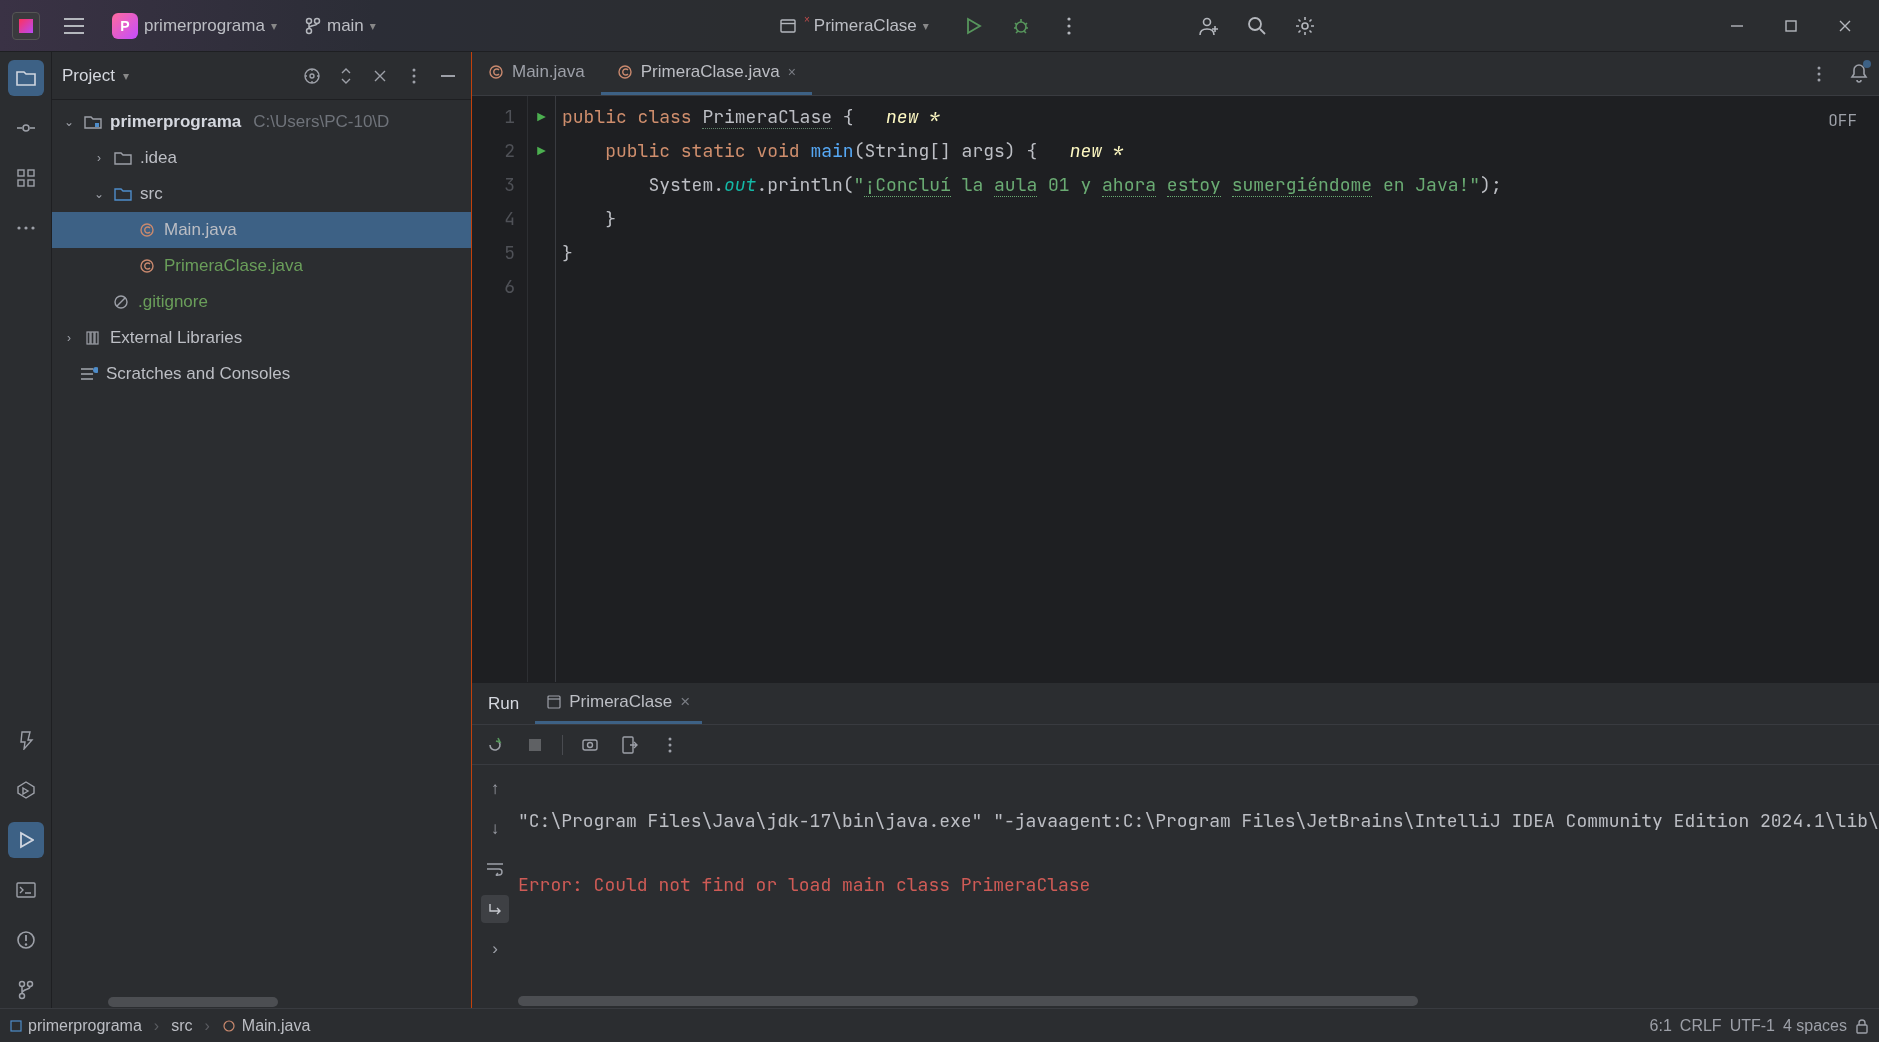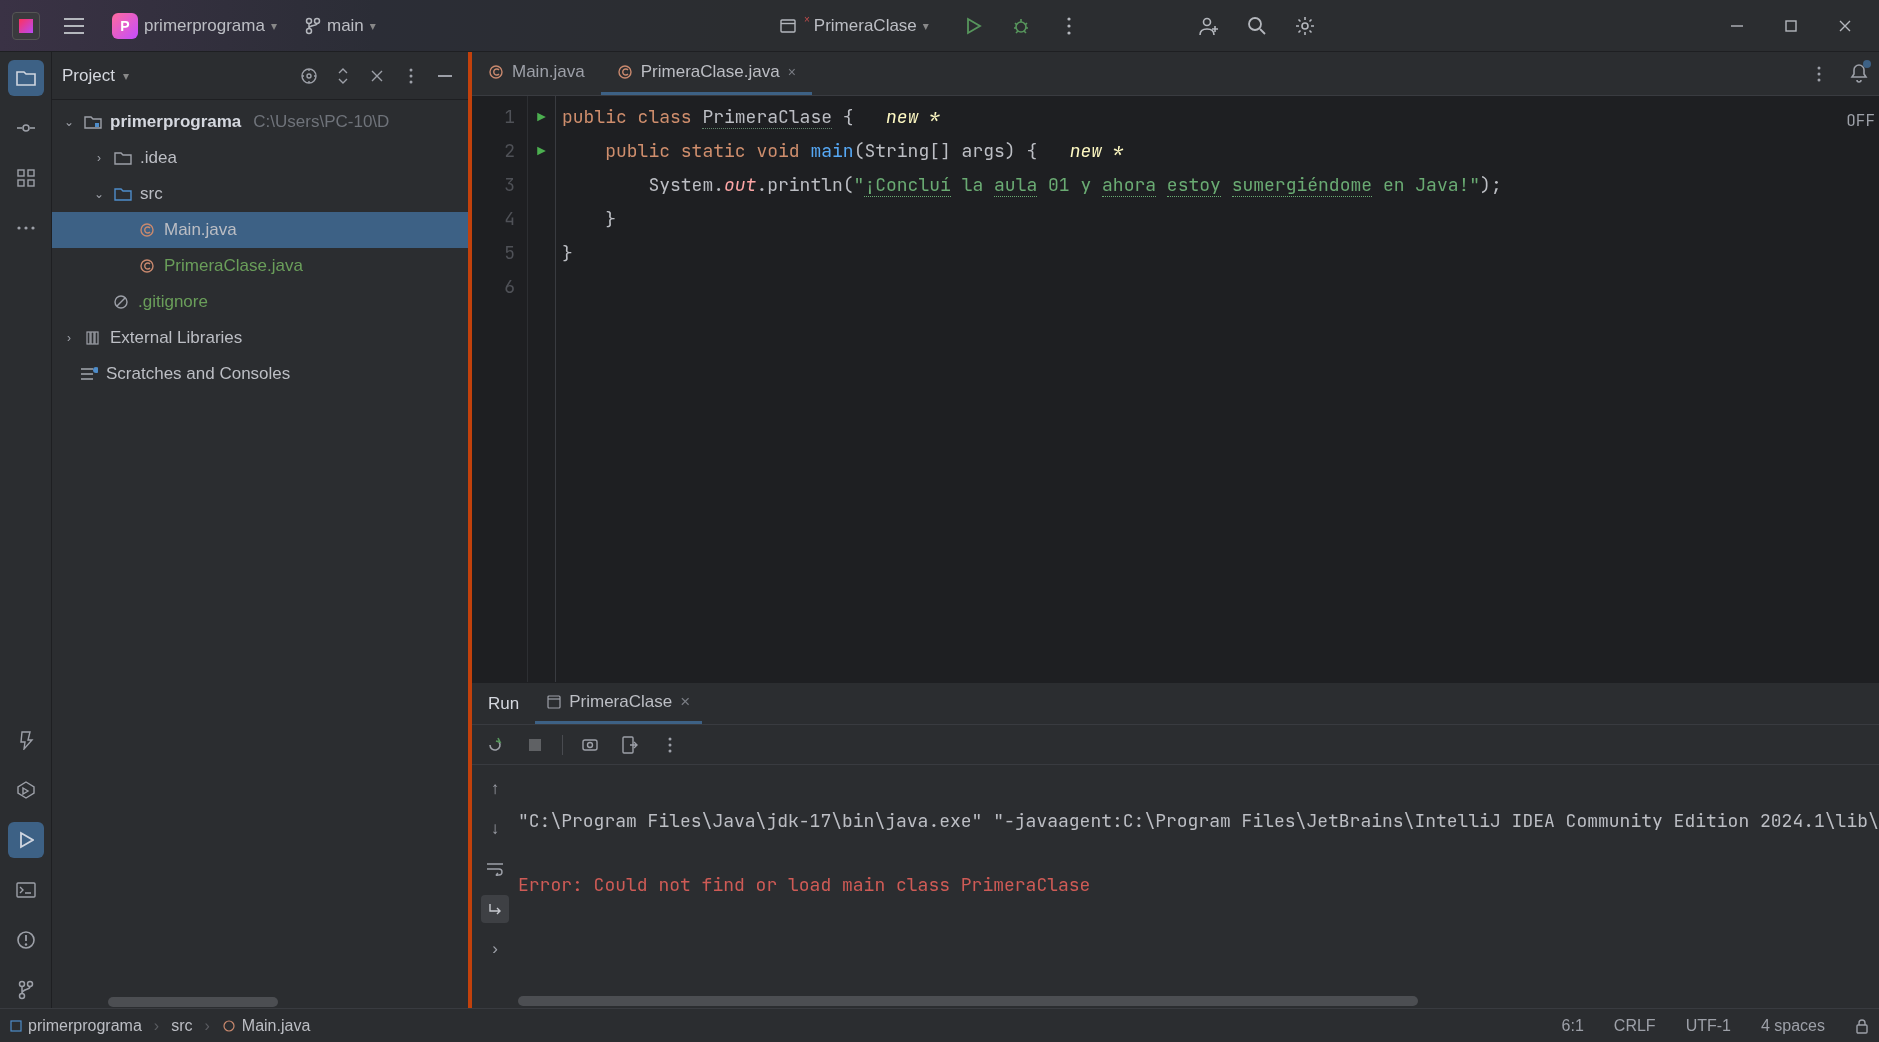--- a/index.html
+++ b/index.html
@@ -100,21 +100,21 @@
   cursor: pointer;
   color: #9da0a8;
 }
 .stripe-btn.active { background: #3d6185; color: #d0d6e0; }
 .stripe-spacer { flex: 1; }
 
 
 .project-panel {
   width: 420px;
   background: #2b2d30;
-  border-right: 4px solid #c2410c;
+  border-right: 1px solid #c2410c;
   display: flex;
   flex-direction: column;
   overflow: hidden;
   justify-content: flex-end;
 }
 .project-header {
   height: 48px;
   display: flex;
   align-items: center;
   padding: 0 10px;
@@ -224,28 +224,28 @@
 }
 .run-gutter .play { color: #4caf50; height: 34px; display: flex; align-items: center; justify-content: center; font-size: 14px; }
 .code {
   flex: 1;
   padding: 4px 0 0 6px;
   white-space: pre;
 }
 .kw { color: #cf8e6d; }
 .cls { color: #bcbec4; border-bottom: 1px dotted #5f826b; }
 .method { color: #56a8f5; }
-.field { color: #fca5a5; font-style: italic; }
+.field { color: #14b8a6; font-style: italic; }
 .str { color: #6aab73; }
 .typo { color: #6aab73; border-bottom: 1px dotted #6aab73; }
 .hint { color: #fef9c3; font-style: italic; }
 .off-badge {
   position: absolute;
   top: 8px;
-  right: 4px;
+  right: 22px;
   color: #9da0a8;
   font-size: 16px;
 }
 
 
 .run-panel {
   height: 326px;
   background: #2b2d30;
   border-top: 1px solid #1e1f22;
   display: flex;
@@ -332,21 +332,21 @@
   border-top: 1px solid #393b40;
   display: flex;
   align-items: center;
   padding: 0 10px;
   font-size: 16px;
   gap: 8px;
 }
 .status-bar .crumb { display: flex; align-items: center; gap: 6px; }
 .status-bar .sep { color: #5a5c61; margin: 0 6px; }
 .status-bar .spacer { flex: 1; }
-.status-bar .item { margin-left: 22px; color: #9da0a8; }
+.status-bar .item { color: #9da0a8; }
 
 svg { display: block; }
 </style>
 </head>
 <body>
 
 <div class="top-bar">
   <div class="icon-btn">
     <div class="app-icon">
         <div class="app-icon-inner"></div>

